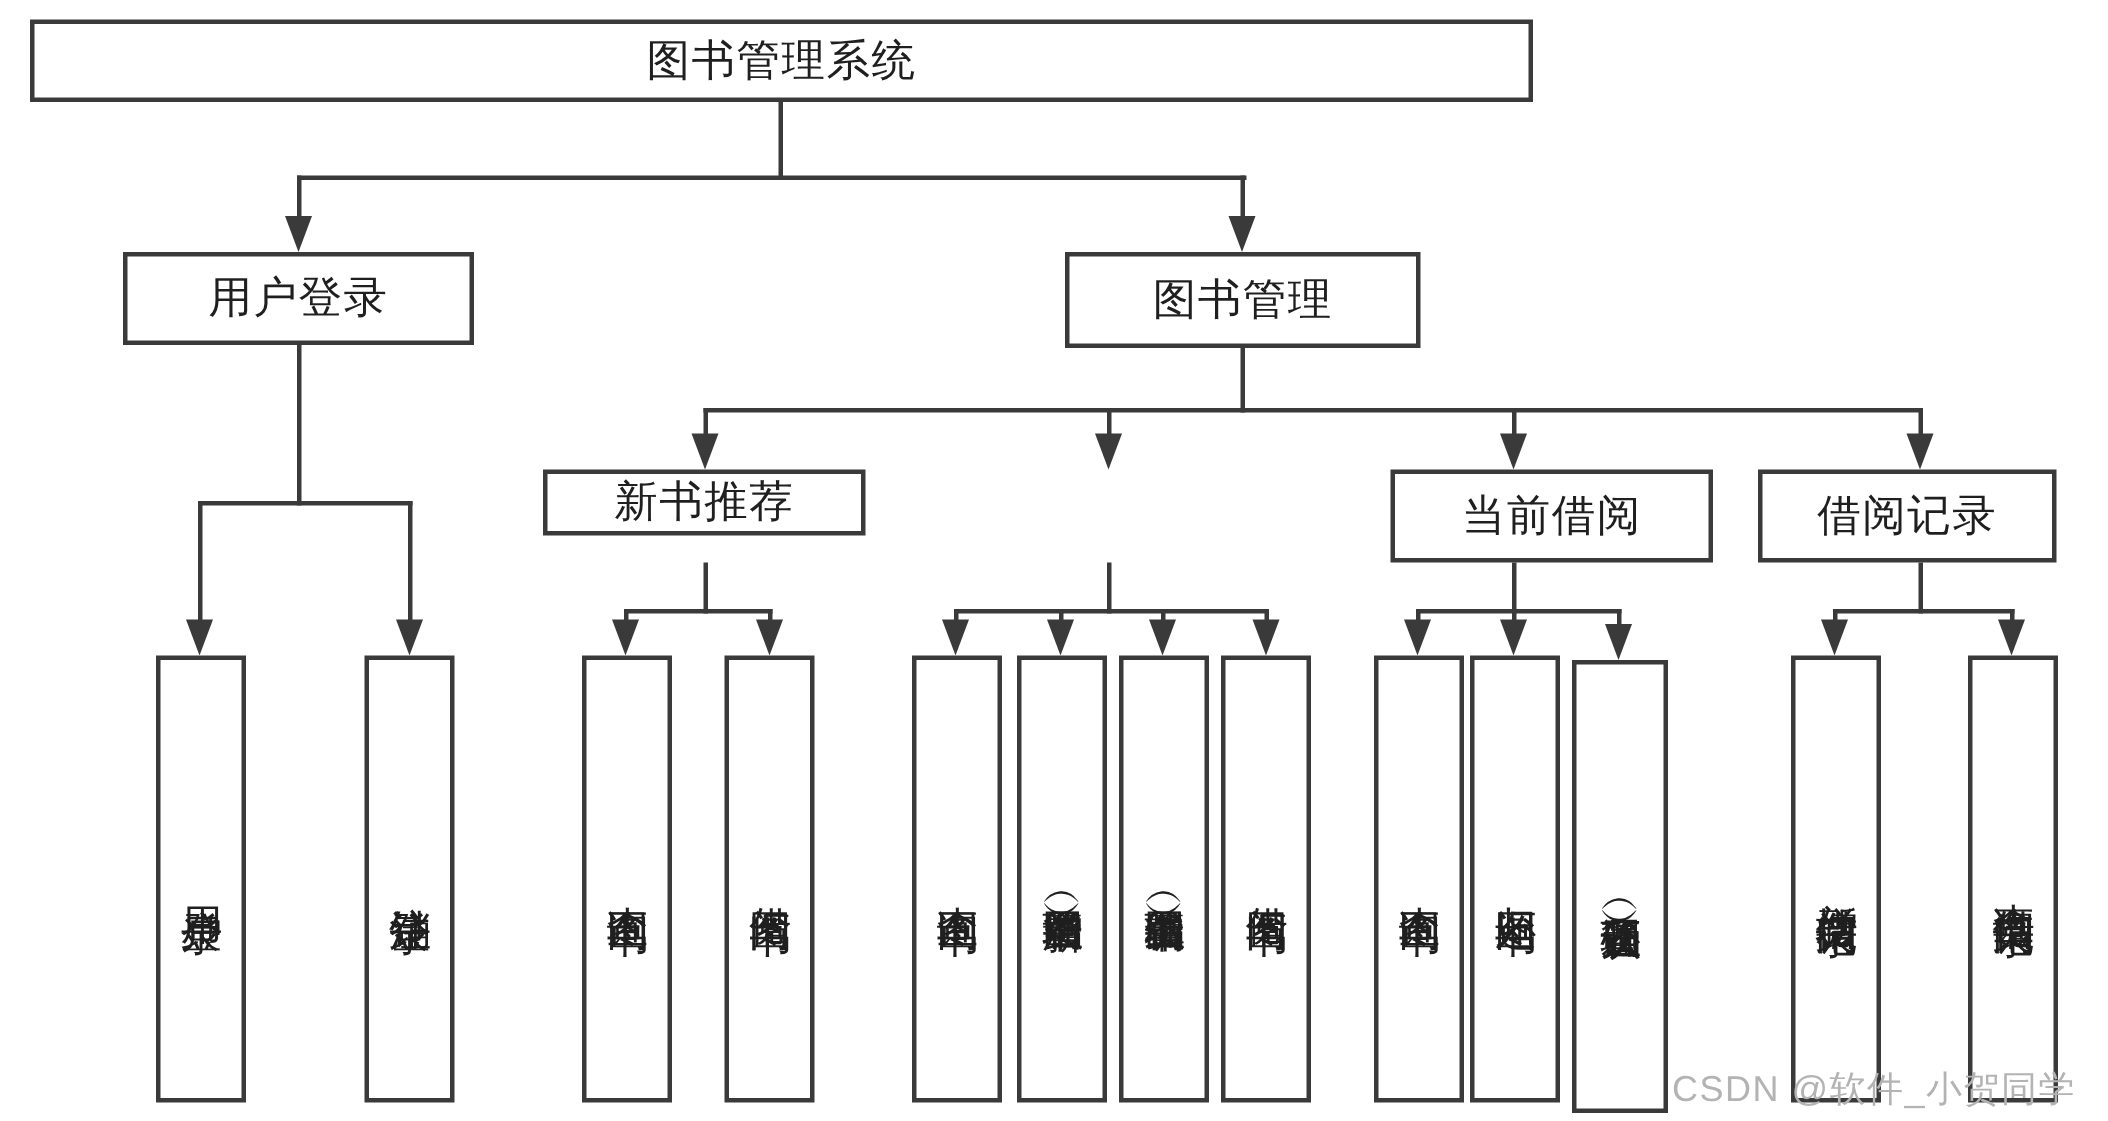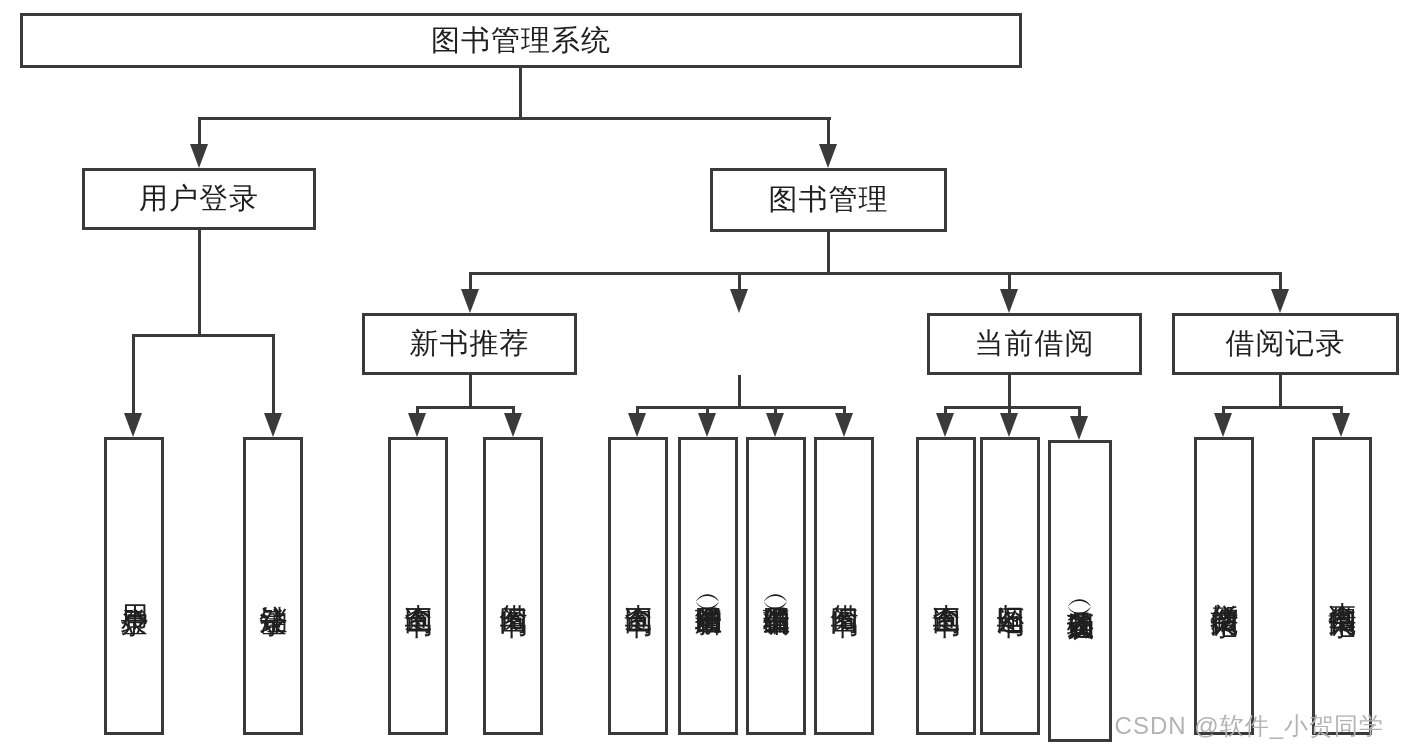--- a/index.html
+++ b/index.html
@@ -74,27 +74,27 @@
     <div class="v" style="left:469px;top:272px;height:22px;"></div>
     <div class="v" style="left:738px;top:272px;height:22px;"></div>
     <div class="v" style="left:1008px;top:272px;height:22px;"></div>
     <div class="v" style="left:1279px;top:272px;height:22px;"></div>
     <div class="arrow" style="left:461px;top:289px;"></div>
     <div class="arrow" style="left:730px;top:289px;"></div>
     <div class="arrow" style="left:1000px;top:289px;"></div>
     <div class="arrow" style="left:1271px;top:289px;"></div>
   </div>
 
-  <div class="box" style="left:362px;top:313px;width:215px;height:62px;">
+  <div class="box" style="left:362px;top:313px;width:215px;height:44px;">
     <span>新书推荐</span>
   </div>
   <div class="box" style="left:902px;top:313px;width:215px;height:62px;margin-left:25px;">
     <span>当前借阅</span>
   </div>
-  <div class="box" style="left:1172px;top:313px;width:227px;height:62px;">
+  <div class="box" style="left:1172px;top:313px;width:199px;height:62px;">
     <span>借阅记录</span>
   </div>
 
   <div>
     <div class="v" style="left:469px;top:375px;height:34px;"></div>
     <div class="h" style="left:416px;top:406px;width:99px;"></div>
     <div class="v" style="left:416px;top:406px;height:12px;"></div>
     <div class="v" style="left:512px;top:406px;height:12px;"></div>
     <div class="arrow" style="left:408px;top:413px;"></div>
     <div class="arrow" style="left:504px;top:413px;"></div>

